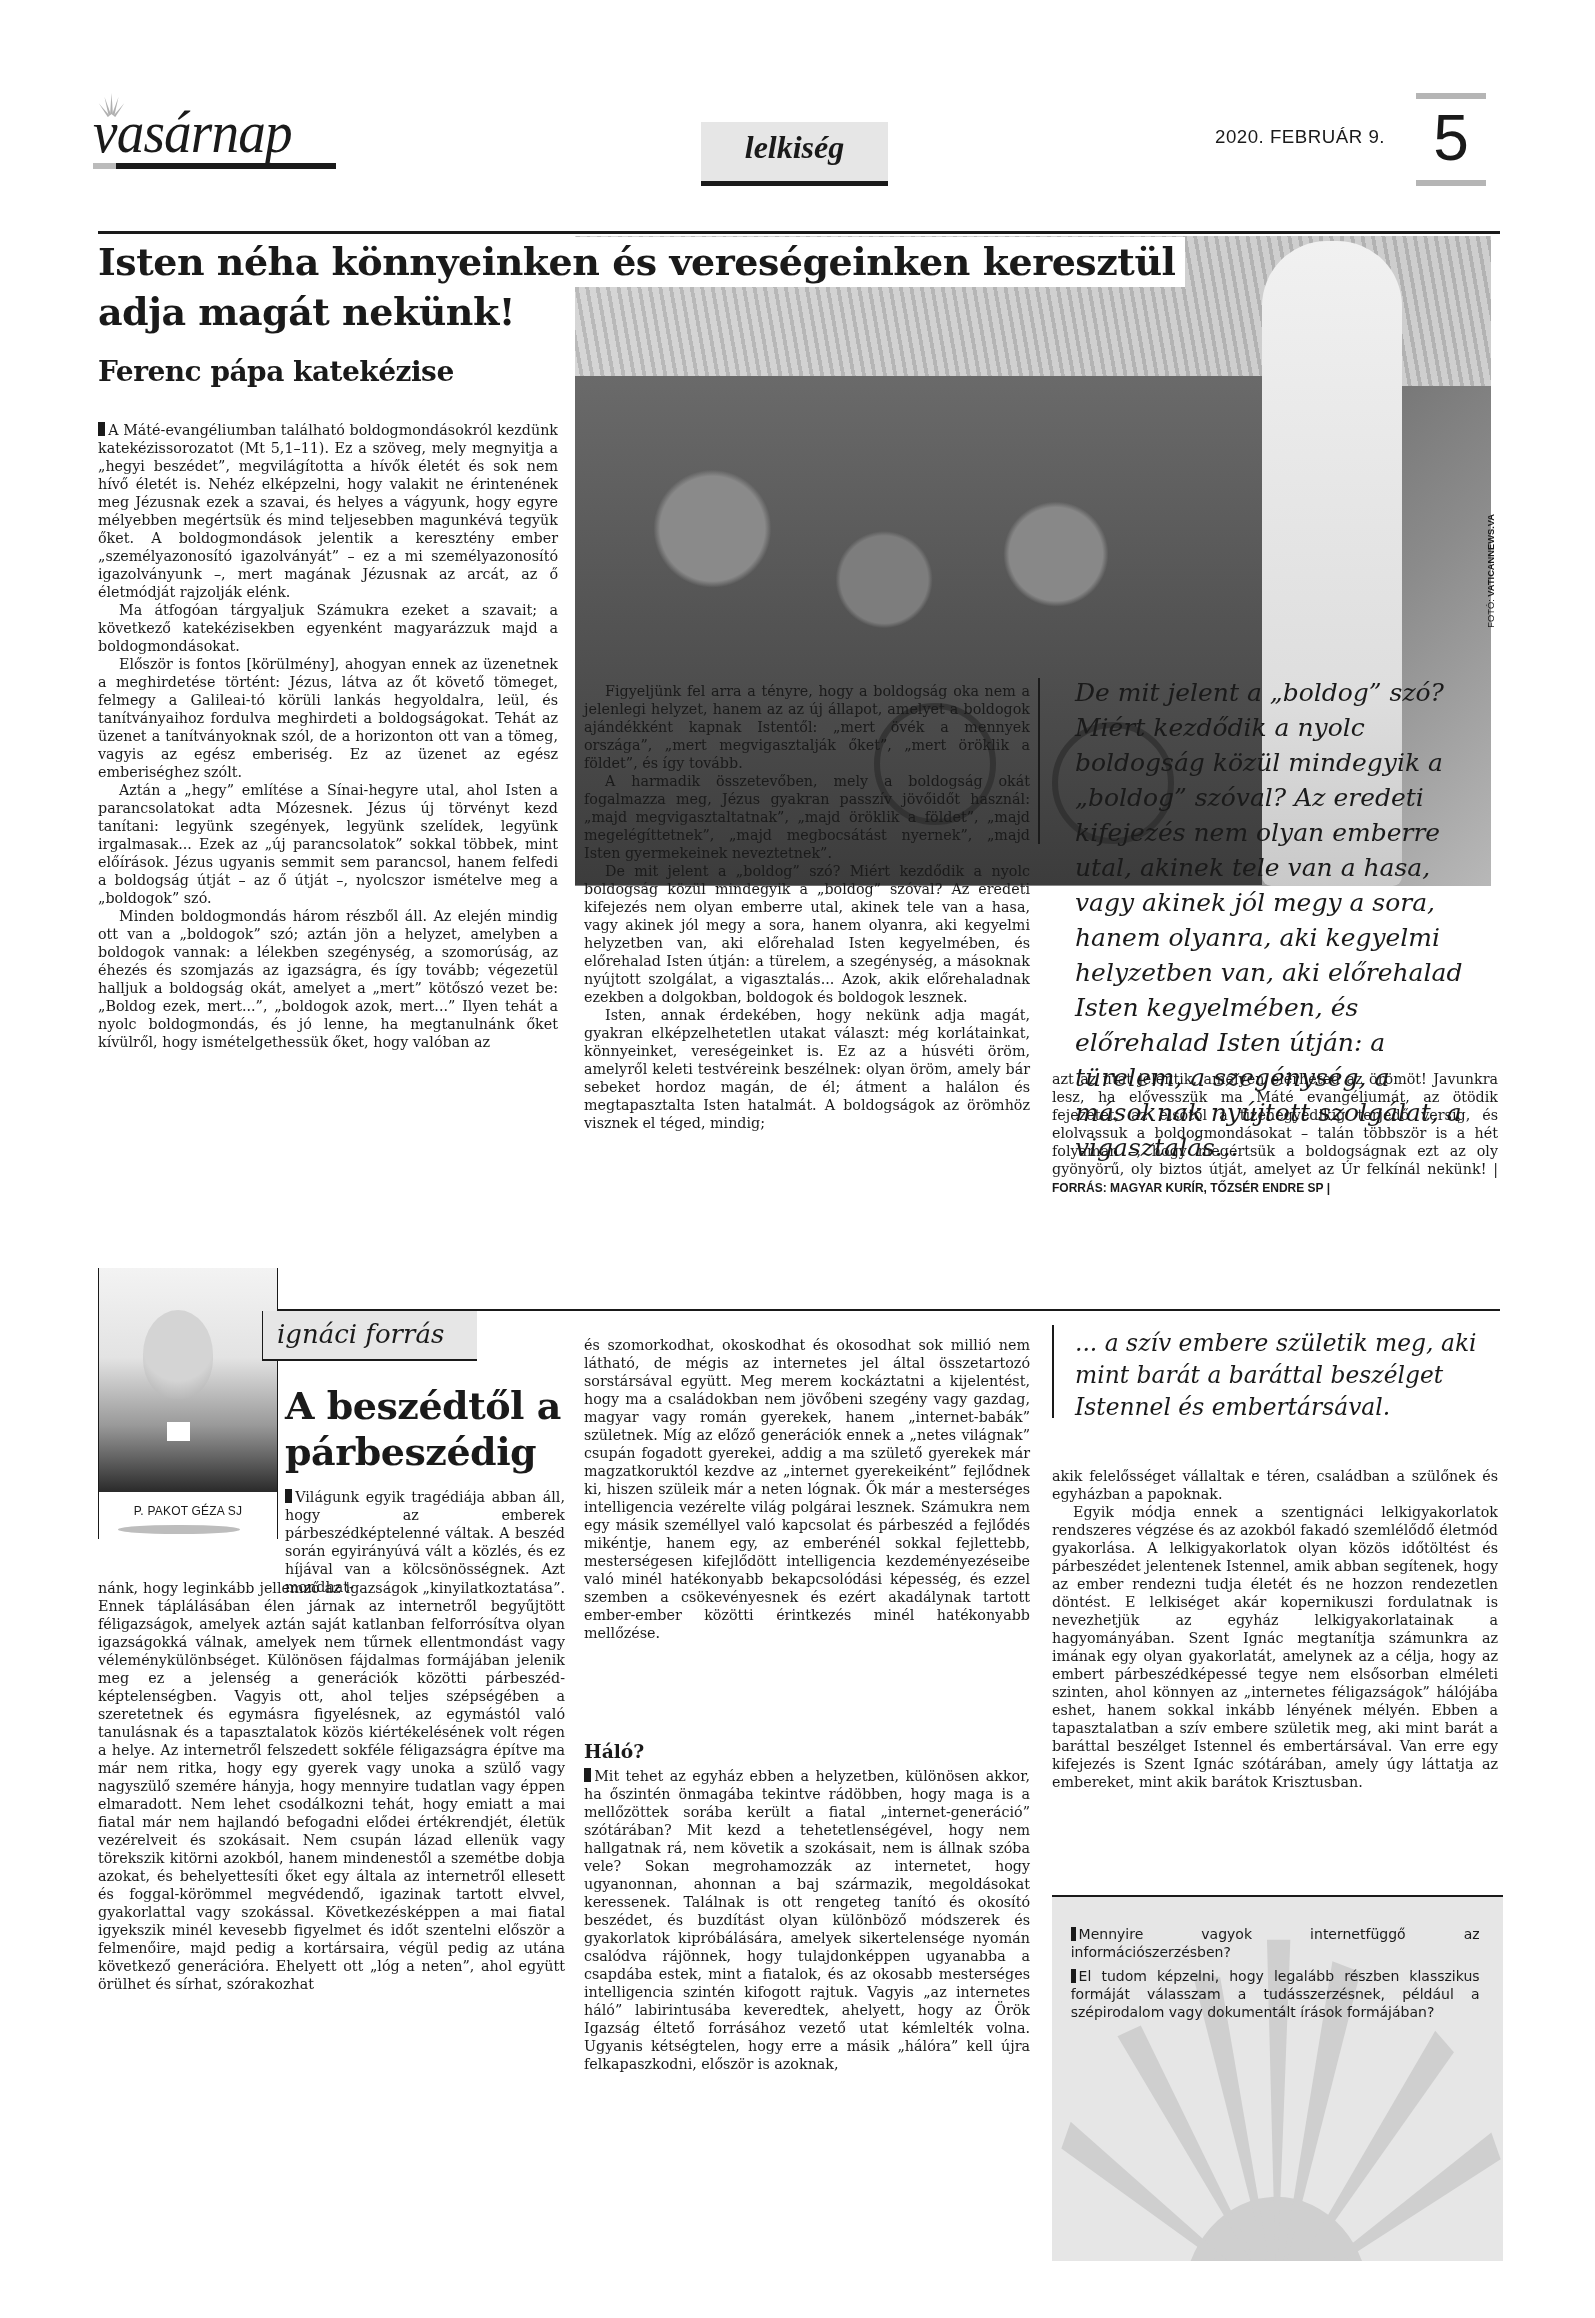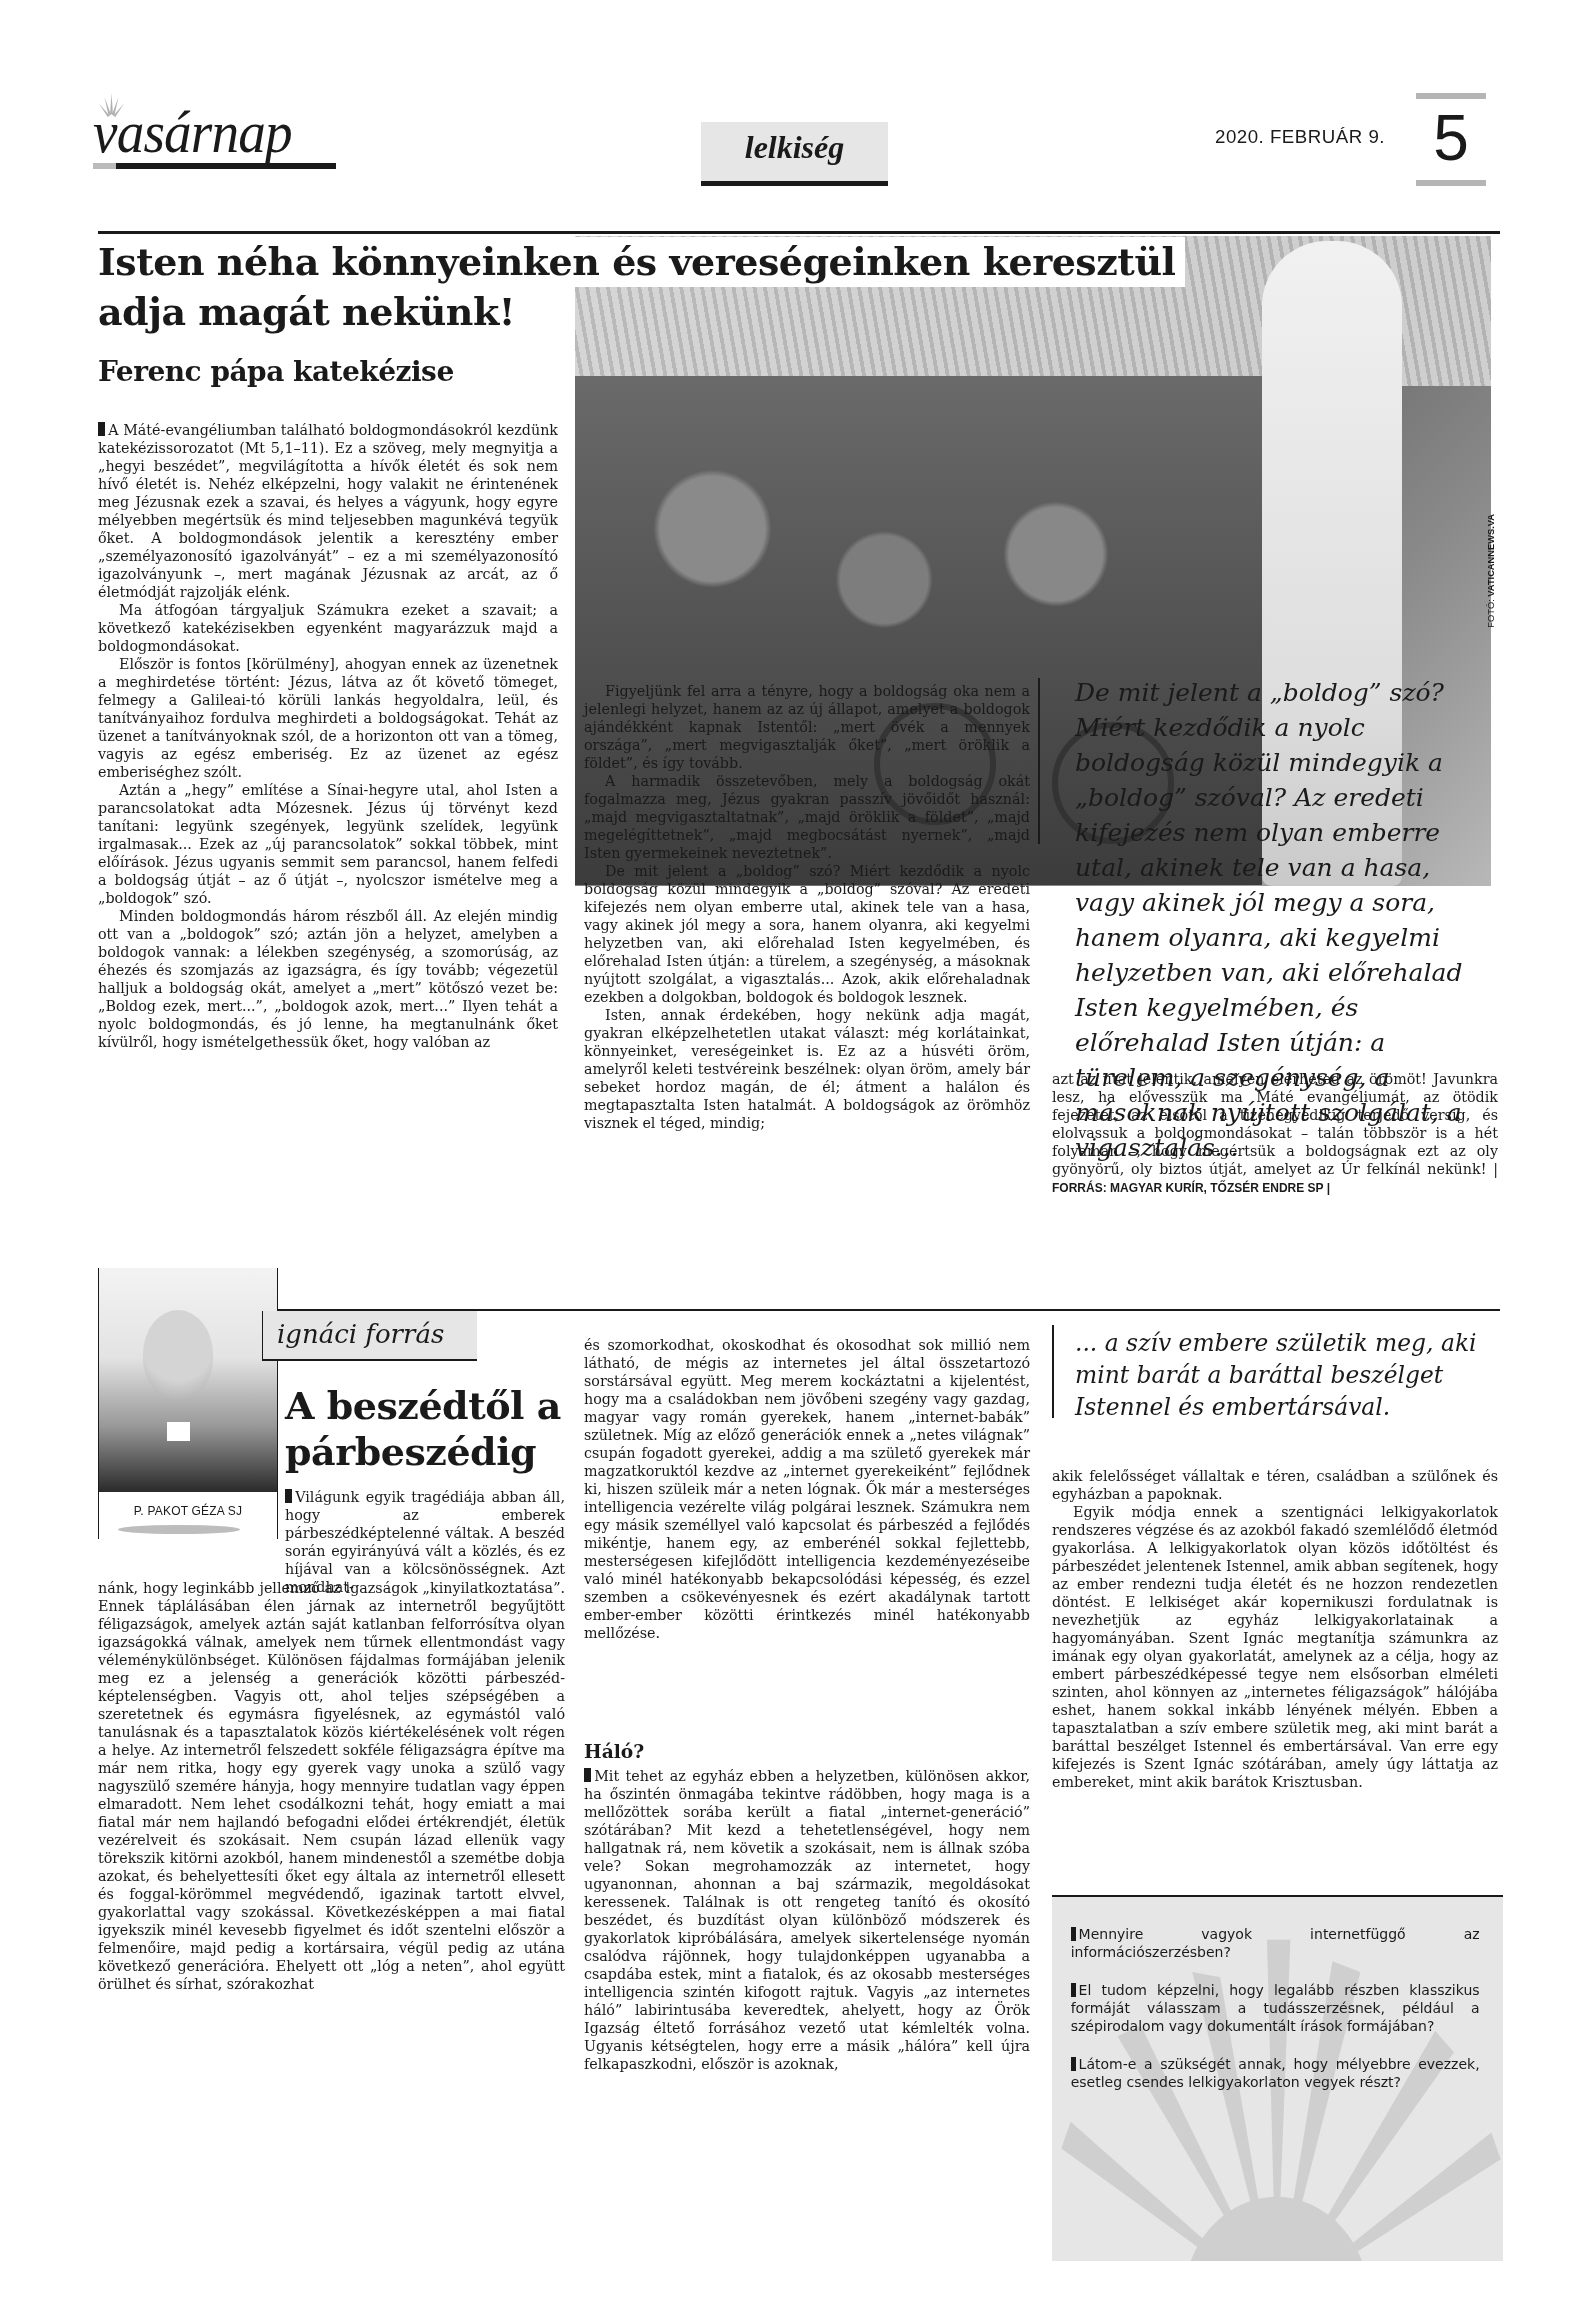--- a/index.html
+++ b/index.html
@@ -73,21 +73,21 @@
 
   .section-head { left: 584px; top: 1740px; font-family: "DejaVu Serif", serif; font-weight: bold; font-size: 18.7px; color: #1a1a1a; }
   .col-b2b { left: 584px; top: 1767px; width: 446px; }
 
   .pullquote-2 { left: 1075px; top: 1327px; width: 421px; font-family: "DejaVu Serif", serif; font-style: italic; font-size: 23.4px; line-height: 32px; color: #1a1a1a; }
   .vrule-b { left: 1052px; top: 1325px; width: 1.9px; height: 93px; background: #1a1a1a; }
 
   
   .question-box { left: 1052px; top: 1895px; width: 451px; height: 366px; background: #e6e6e6; border-top: 2.8px solid #1a1a1a; overflow: hidden; }
   .sunburst { position: absolute; left: 0; top: 0; width: 100%; height: 100%; }
-  .question { position: relative; padding: 0 23.4px 0 18.7px; margin-top: 20px; font-family: "DejaVu Sans", sans-serif; font-size: 14px; line-height: 18px; color: #1a1a1a; text-align: justify; }
+  .question { position: relative; padding: 0 23.4px 0 18.7px; margin-top: 6px; font-family: "DejaVu Sans", sans-serif; font-size: 14px; line-height: 18px; color: #1a1a1a; text-align: justify; }
   .question:first-of-type { margin-top: 28px; }
   .question .qbar { display: inline-block; width: 5.1px; height: 14px; background: #1a1a1a; margin-right: 2.8px; vertical-align: -1.9px; }
 </style>
 </head>
 <body>
 
 <div class="abs masthead-logo">
   <svg class="logo-rays" viewBox="0 0 70 70">
     <g fill="#b0b0b0">
       <polygon points="35,0 38,45 32,45"></polygon>
@@ -202,15 +202,14 @@
       <polygon points="480,760 600,120 660,140"></polygon>
       <polygon points="480,760 140,260 190,240"></polygon>
       <polygon points="480,760 820,250 860,290"></polygon>
       <polygon points="480,760 20,470 40,420"></polygon>
       <polygon points="480,760 940,440 960,490"></polygon>
       <polygon points="480,760 460,80 510,80"></polygon>
     </g>
   </svg>
   <div class="question"><span class="qbar"></span><span>Mennyire vagyok internetfüggő az információszerzésben?</span></div>
   <div class="question"><span class="qbar"></span><span>El tudom képzelni, hogy legalább részben klasszikus formáját válasszam a tudásszerzésnek, például a szépirodalom vagy dokumentált írások formájában?</span></div>
-  <div class="question"><span class="qbar"></span><span>Látom-e a szükségét annak, hogy mélyebbre evezzek, esetleg csendes lelkigyakorlaton vegyek részt?</span></div>
 </div>
 
 
 </body></html>

